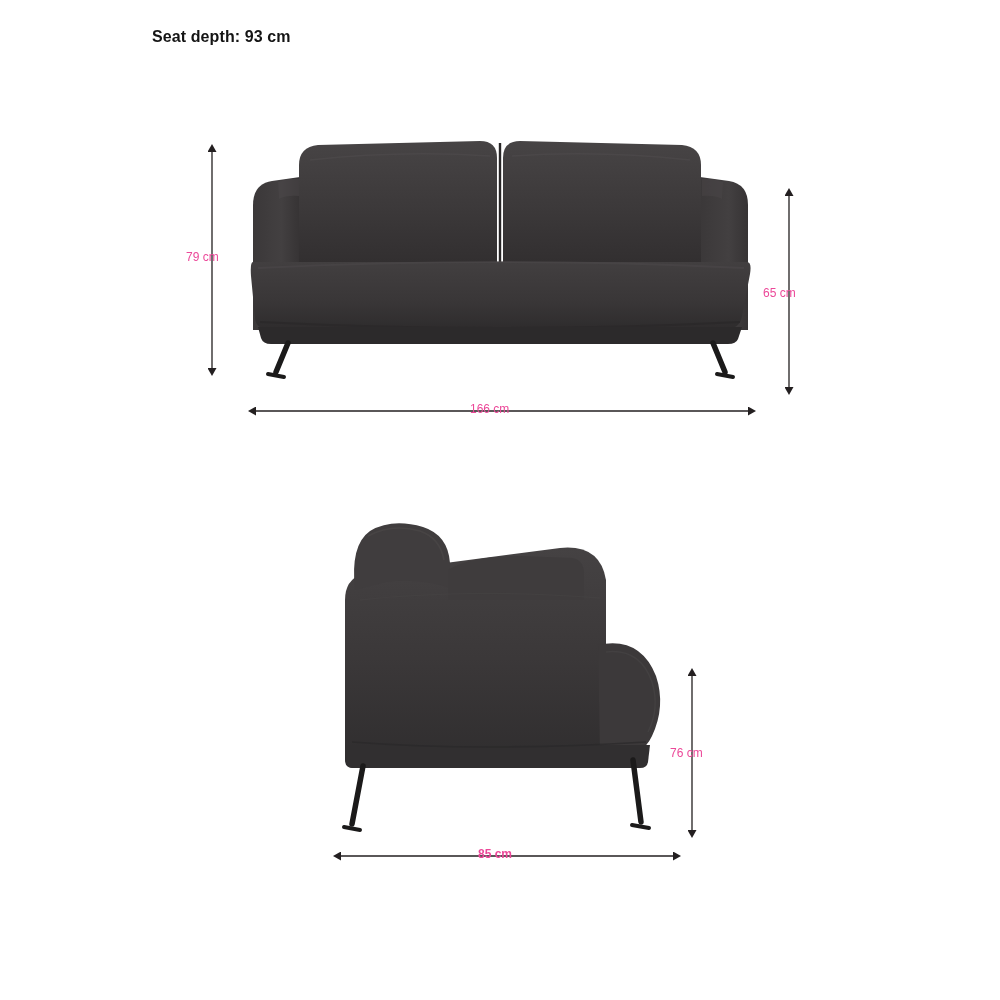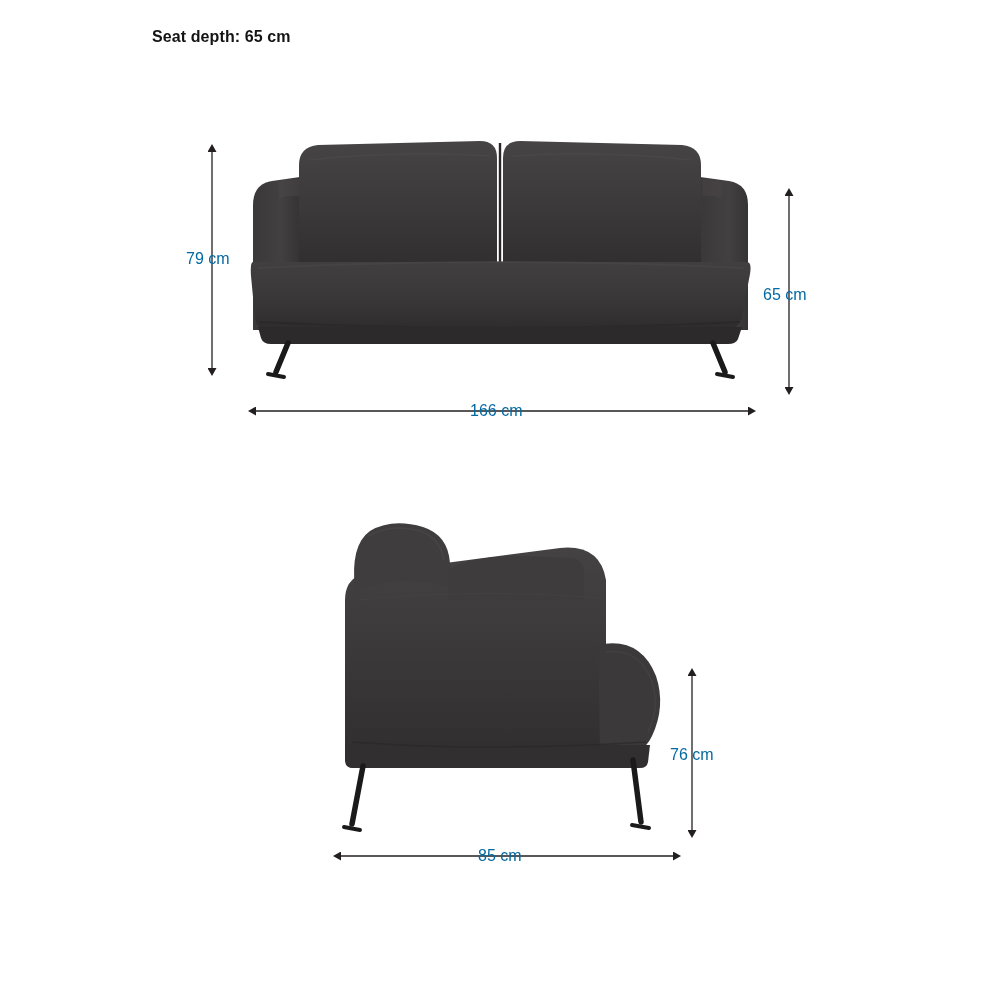--- a/index.html
+++ b/index.html
@@ -22,37 +22,37 @@
     left: 152px; top: 28px;
     font-size: 16px;
     font-weight: bold;
     letter-spacing: 0.1px;
     color: #141414;
     white-space: nowrap;
   }
 
   .dim-label {
     position: absolute;
-    font-size: 16px;
-    color: #0369a1;
+    font-size: 12px;
+    color: #ec4899;
     white-space: nowrap;
   }
 
   .svg-layer {
     position: absolute;
     left: 0; top: 0;
     width: 1000px; height: 1000px;
   }
 </style>
 </head>
 <body>
 
 <div id="page">
 
-  <div class="seat-depth">Seat depth: 65 cm</div>
+  <div class="seat-depth">Seat depth: 93 cm</div>
 
   <svg class="svg-layer" viewBox="0 0 1000 1000">
     <defs>
       <linearGradient id="cushGrad" x1="0" y1="0" x2="0" y2="1">
         <stop offset="0%" stop-color="#474445"></stop>
         <stop offset="55%" stop-color="#3c393a"></stop>
         <stop offset="100%" stop-color="#322f30"></stop>
       </linearGradient>
       <linearGradient id="seatGrad" x1="0" y1="0" x2="0" y2="1">
         <stop offset="0%" stop-color="#423f40"></stop>
@@ -146,15 +146,15 @@
   </svg>
 
   <div class="dim-label" style="left:186px; top:250px;">79 cm</div>
 
   <div class="dim-label" style="left:763px; top:286px;">65 cm</div>
 
   <div class="dim-label" style="left:470px; top:402px;">166 cm</div>
 
   <div class="dim-label" style="left:670px; top:746px;">76 cm</div>
 
-  <div class="dim-label" style="left:478px; top:847px;">85 cm</div>
+  <div class="dim-label" style="left:478px; top:847px;font-weight:bold;">85 cm</div>
 
 </div>
 
 </body></html>

